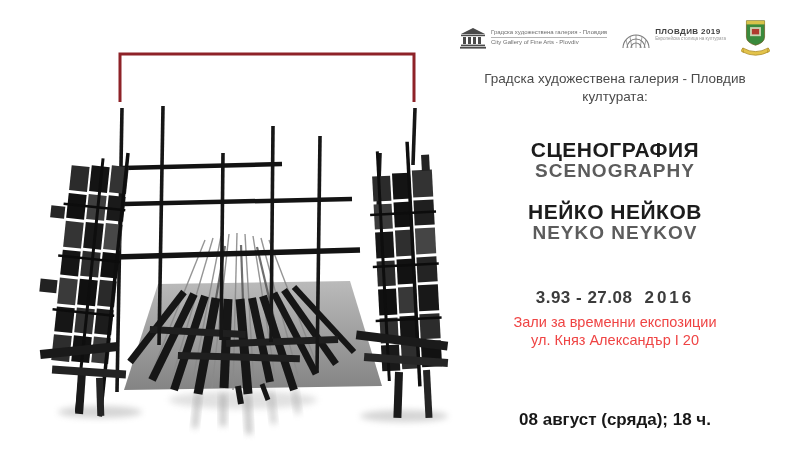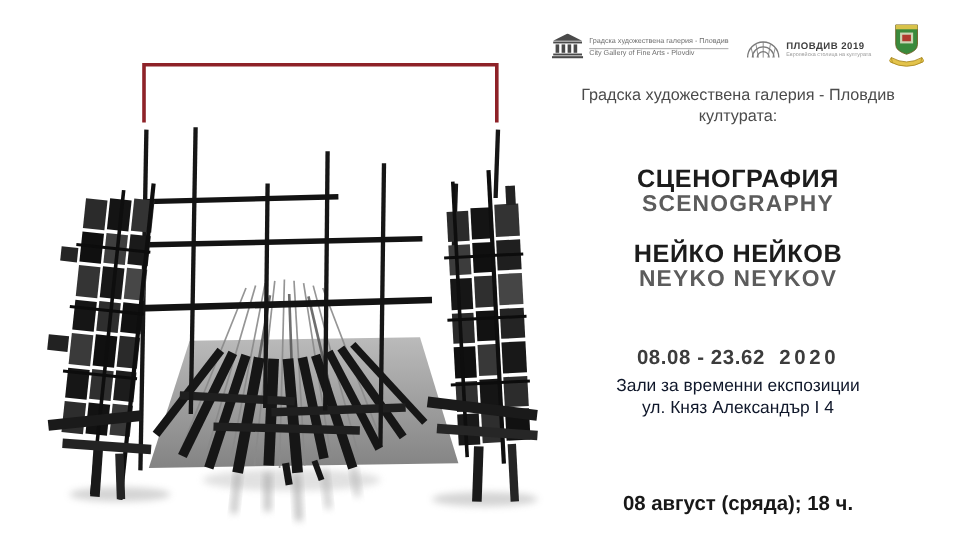--- a/index.html
+++ b/index.html
@@ -6,34 +6,34 @@
   .poster{
     position:relative;width:800px;height:450px;background:#ffffff;
     overflow:hidden;font-family:"Liberation Sans", sans-serif;
     -webkit-font-smoothing:antialiased;
   }
   
   .artwork{position:absolute;left:0;top:0;width:460px;height:450px;}
   
   .col{position:absolute;left:460px;width:310px;text-align:center;}
   .logos{top:14px;height:48px;display:flex;align-items:center;justify-content:center;gap:15px;}
-  .logo{display:flex;align-items:flex-end;gap:5px;}
+  .logo{display:flex;align-items:flex-start;gap:5px;}
   .logo-txt{text-align:left;color:#6e6e6e;font-size:6px;line-height:8px;white-space:nowrap;}
   .logo-txt .l1{border-bottom:1px solid #b5b5b5;padding-bottom:1px;}
   .p19-txt{text-align:left;white-space:nowrap;}
   .p19-title{font-size:8px;font-weight:bold;color:#3f3f3f;letter-spacing:.4px;line-height:9px;}
   .p19-sub{font-size:4.5px;color:#999;line-height:6px;}
   .header{top:70px;font-size:13.5px;color:#4b4b4b;line-height:18px;}
   .title-block{top:139px;}
   .artist-block{top:201px;}
   .t-bg{font-size:21px;font-weight:bold;color:#1c1c1c;letter-spacing:.5px;line-height:21px;}
   .t-en{font-size:19px;font-weight:bold;color:#5c5c5c;letter-spacing:1px;line-height:22px;}
   .dates{top:288px;font-size:17px;font-weight:bold;color:#3c3c3c;letter-spacing:.5px;}
   .dates .year{margin-left:12px;letter-spacing:3px;}
-  .venue{top:314px;font-size:14.5px;color:#0f172a;line-height:17.5px;}
+  .venue{top:314px;font-size:14.5px;color:#ef4444;line-height:17.5px;}
   .opening-label{top:381px;font-size:15px;color:#4a4a4a;}
   .opening-value{top:398px;font-size:17px;font-weight:bold;color:#181818;margin-top:12px;}
 </style>
 </head>
 <body>
 
 <div class="poster">
 
   <div class="artwork">
     <svg width="460" height="450" viewBox="0 0 460 450" xmlns="http://www.w3.org/2000/svg">
@@ -255,23 +255,23 @@
     <div class="t-bg">СЦЕНОГРАФИЯ</div>
     <div class="t-en">SCENOGRAPHY</div>
   </div>
 
   <div class="col artist-block">
     <div class="t-bg">НЕЙКО НЕЙКОВ</div>
     <div class="t-en">NEYKO NEYKOV</div>
   </div>
 
   <div class="col dates">
-    <span>08.08 - 23.62</span><span class="year">2020</span>
+    <span>3.93 - 27.08</span><span class="year">2016</span>
   </div>
 
   <div class="col venue">
     <div>Зали за временни експозиции</div>
-    <div>ул. Княз Александър I 4</div>
+    <div>ул. Княз Александър I 20</div>
   </div>
 
   <div class="col opening-value">08 август (сряда); 18 ч.</div>
 
 </div>
 
 </body></html>

